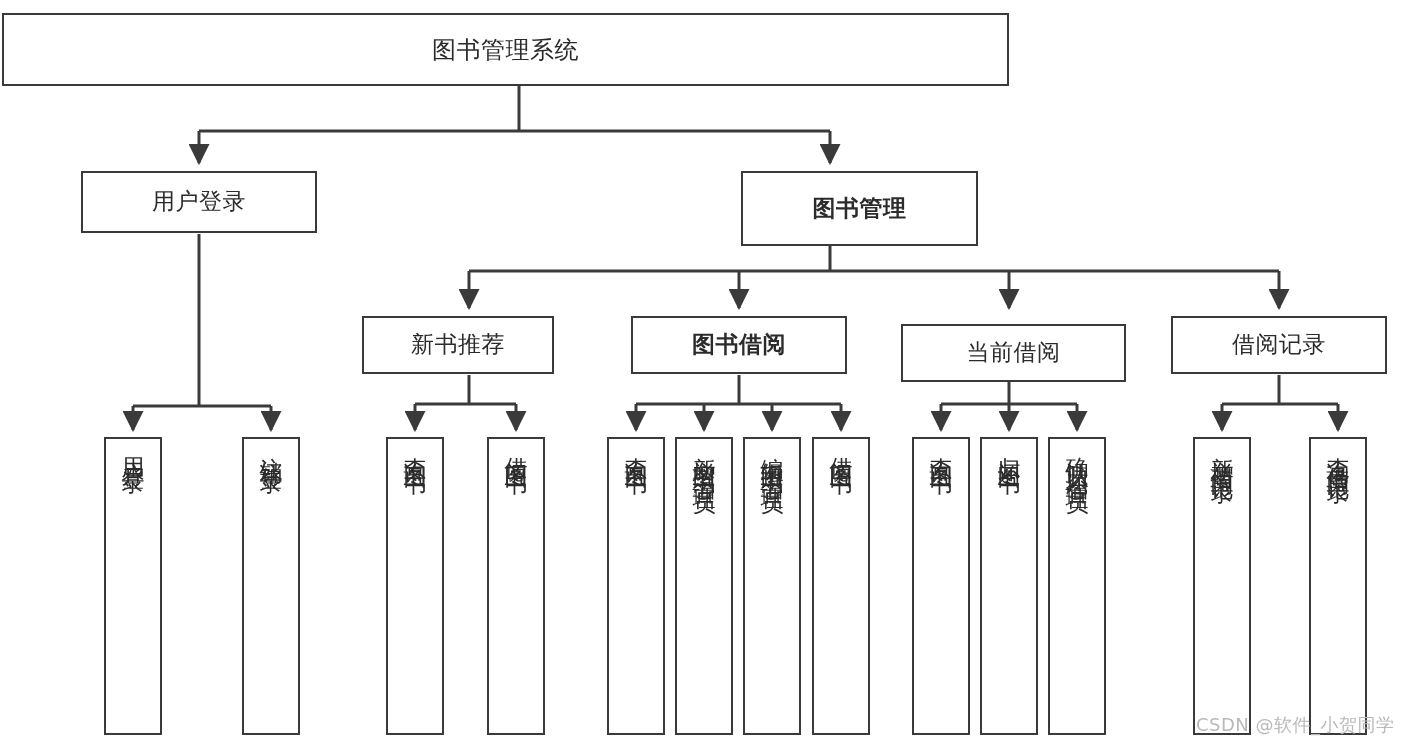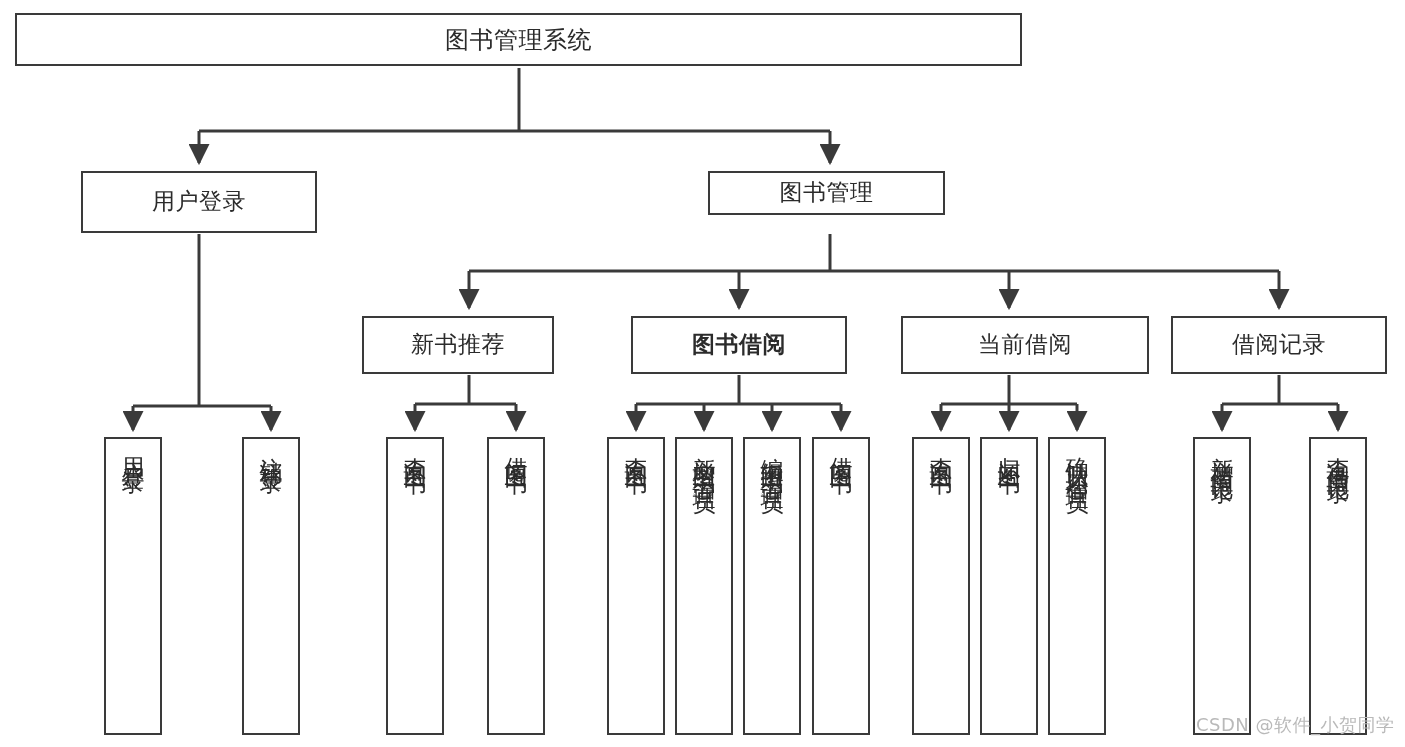--- a/index.html
+++ b/index.html
@@ -114,38 +114,38 @@
       <path d="M 1009 404 L 1009 430" marker-end="url(#arrow)"></path>
       <path d="M 1077 404 L 1077 430" marker-end="url(#arrow)"></path>
 
       <path d="M 1279 375 L 1279 404"></path>
       <path d="M 1222 404 L 1338 404"></path>
       <path d="M 1222 404 L 1222 430" marker-end="url(#arrow)"></path>
       <path d="M 1338 404 L 1338 430" marker-end="url(#arrow)"></path>
     </g>
   </svg>
 
-  <div class="node root" style="left:15px; top:13px; width:1007px; height:53px;">
+  <div class="node root" style="left:2px; top:13px; width:1007px; height:73px;">
     <span>图书管理系统</span>
   </div>
 
   <div class="node horiz" style="left:81px; top:171px; width:236px; height:62px;">
     <span>用户登录</span>
   </div>
-  <div class="node horiz" style="left:708px; top:171px; width:237px; height:44px;">
+  <div class="node horiz" style="left:741px; top:171px; width:237px; height:75px;font-weight:bold;">
     <span>图书管理</span>
   </div>
 
   <div class="node horiz" style="left:362px; top:316px; width:192px; height:58px;">
     <span>新书推荐</span>
   </div>
   <div class="node horiz" style="left:631px; top:316px; width:216px; height:58px;font-weight:bold;">
     <span>图书借阅</span>
   </div>
-  <div class="node horiz" style="left:901px; top:316px; width:248px; height:58px;text-align:center;">
+  <div class="node horiz" style="left:901px; top:324px; width:225px; height:58px;text-align:center;">
     <span>当前借阅</span>
   </div>
   <div class="node horiz" style="left:1171px; top:316px; width:216px; height:58px;text-align:right;">
     <span>借阅记录</span>
   </div>
 
   <div class="node leaf" style="left:104px; top:437px; width:58px; height:298px;">
     <span class="vtext">用户登录</span>
   </div>
   <div class="node leaf" style="left:242px; top:437px; width:58px; height:298px;">

